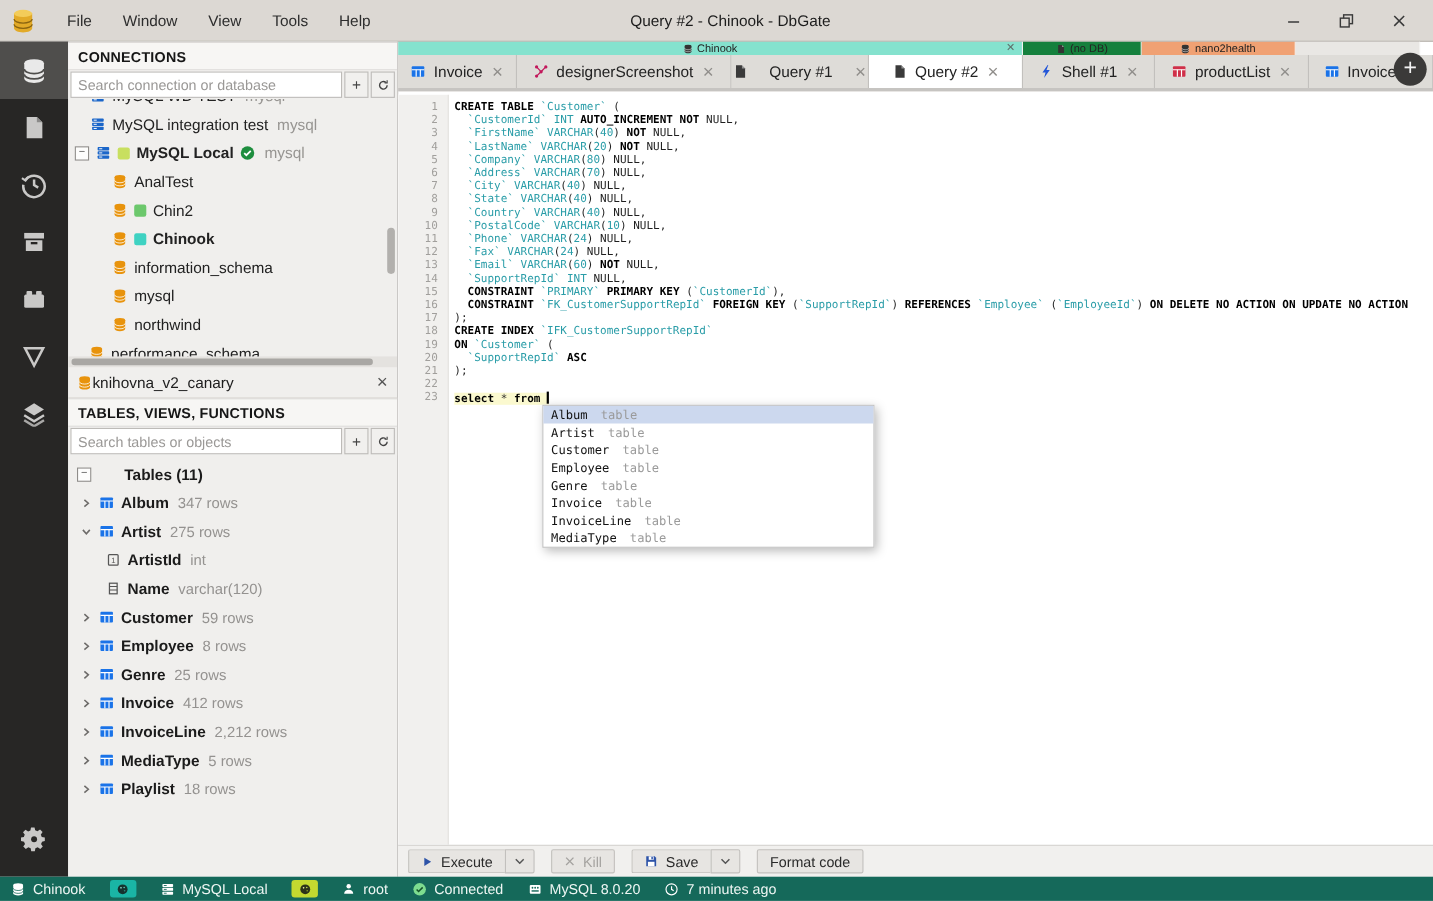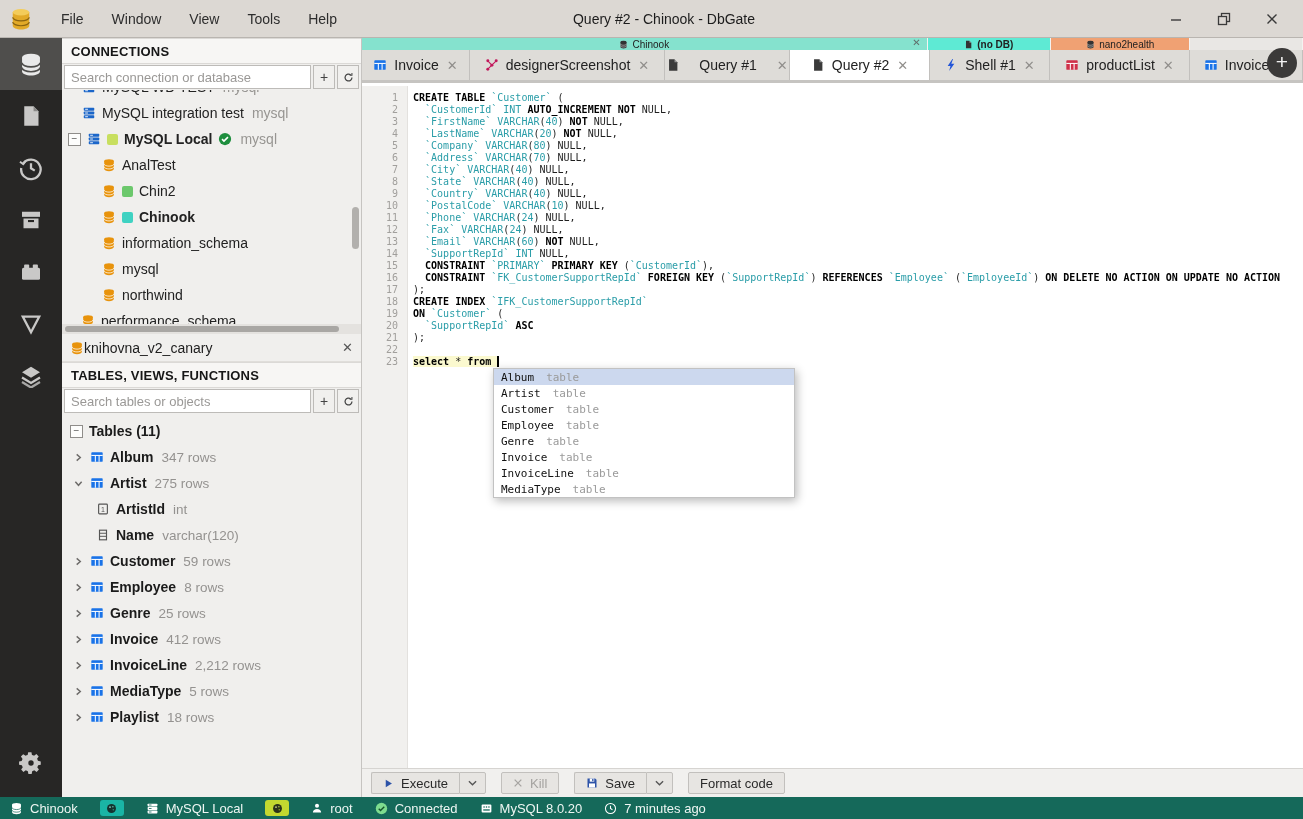--- a/index.html
+++ b/index.html
@@ -42,21 +42,21 @@
   .vscroll-thumb { position:absolute; right:2px; top:117px; width:7px; height:42px; background:#b2b0ad; border-radius:4px; }
   .hscroll { position:absolute; left:0; right:0; bottom:0; height:10px; background:#e4e2df; }
   .hscroll .thumb { position:absolute; left:3px; right:22px; top:2px; height:6px; background:#a9a7a4; border-radius:3px; }
 
   .pinned-row-wrap { flex:0 0 28px; }
   .pinned-row { height:28px; display:flex; align-items:center; padding:0 8px; font-size:14px; border-bottom:1px solid #e0deda; }
   .pinned-row .close { margin-left:auto; color:#555; font-size:13px; }
 
   .tables-tree { flex:1; overflow:hidden; padding-top:4px; position:relative; }
   .tables-tree .tree-row .name { font-weight:600; color:#1b1b1b; }
-  .tables-tree .group-row .name { font-weight:bold; }
+  .tables-tree .group-row .name { font-weight:bold;margin-left:24px; }
   .tables-tree .child .name { font-weight:600; }
   .tables-tree .type { color:#949290; margin-left:8px; font-size:13.5px; }
 
   
   .groups-row { position:absolute; left:362px; top:38px; width:941px; height:12px; display:flex; }
   .group-seg { height:12px; display:flex; align-items:center; justify-content:center; gap:4px; font-size:10px; color:#222; position:relative; border-right:1px solid #f4f3f1; }
   .group-seg .gclose { position:absolute; right:6px; top:-1px; color:#5f6e6a; font-size:10px; }
   .tabs-row { position:absolute; left:362px; top:50px; width:941px; height:33px; background:#e0deda; display:flex; border-bottom:3px solid #c6c4c1; }
   .tab { height:30px; display:flex; align-items:center; justify-content:center; gap:7px; font-size:14px; color:#222; border-right:1px solid #c2c0bd; background:#dedcd8; overflow:hidden; }
   .tab.active { background:#ffffff; }
@@ -621,21 +621,21 @@
       <span style="display: inline-flex; align-items: center;">
         <svg width="9" height="9" viewBox="0 0 16 16">
           <path fill="#333" d="M2.5 3.5v9c0 1.4 2.46 2.5 5.5 2.5s5.5-1.1 5.5-2.5v-9z"></path>
           <ellipse cx="8" cy="3.5" rx="5.5" ry="2.2" fill="#333"></ellipse>
           <path d="M2.5 6.8c0 1.4 2.46 2.5 5.5 2.5s5.5-1.1 5.5-2.5M2.5 10c0 1.4 2.46 2.5 5.5 2.5s5.5-1.1 5.5-2.5" stroke="#fff" stroke-width="1" fill="none" opacity="0.85"></path>
         </svg>
       </span>
       <span>Chinook</span>
       <span class="gclose">✕</span>
     </div>
-    <div class="group-seg" style="width: 124px; background: #5eead4; font-weight: bold;">
+    <div class="group-seg" style="width: 108px; background: #15803d;">
       <span style="display: inline-flex; align-items: center;">
         <svg width="9" height="9" viewBox="0 0 16 16">
           <path fill="#333" d="M3.5 1.5h6.2l3.3 3.3v9.7H3.5z"></path>
           <path fill="#fff" opacity="0.45" d="M9.7 1.5v3.3H13z"></path>
         </svg>
       </span>
       <span>(no DB)</span>
     </div>
     <div class="group-seg" style="width: 140px; background: rgb(240, 161, 115);">
       <span style="display: inline-flex; align-items: center;">

